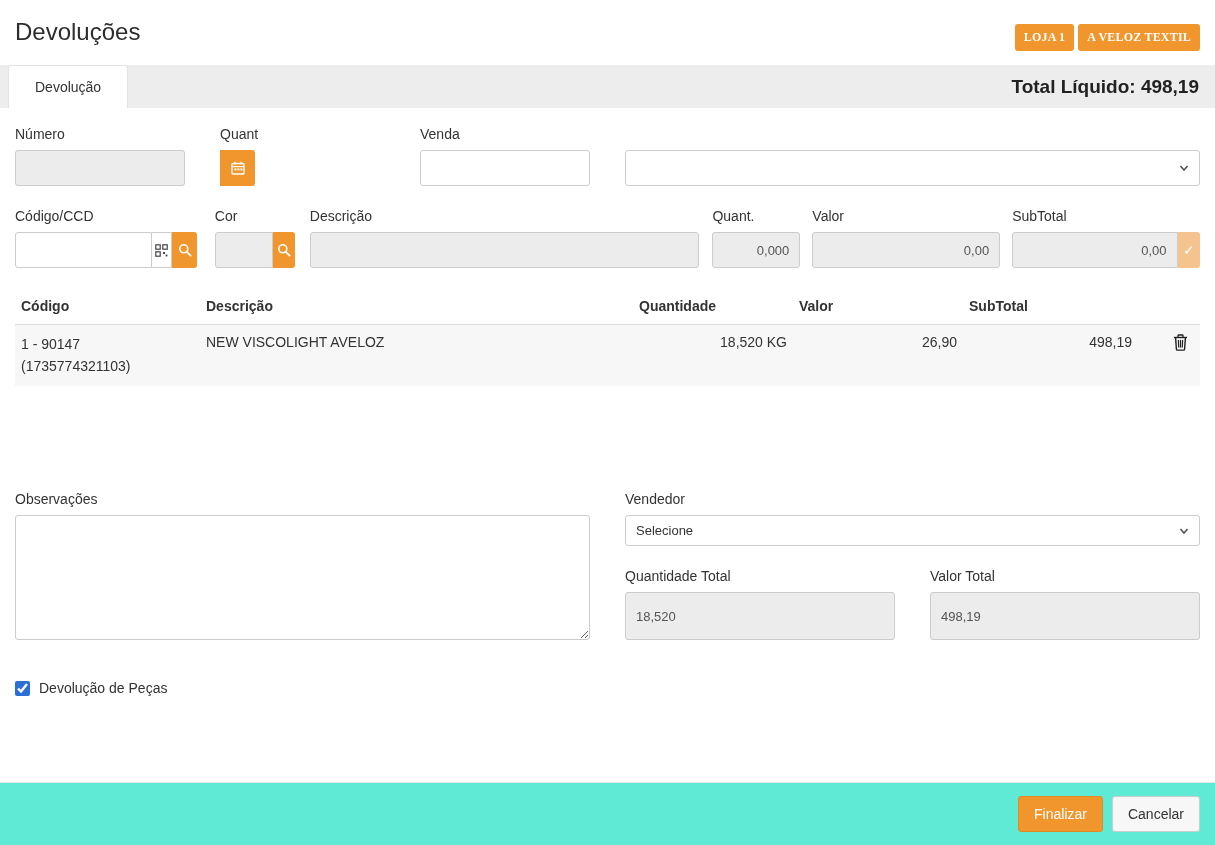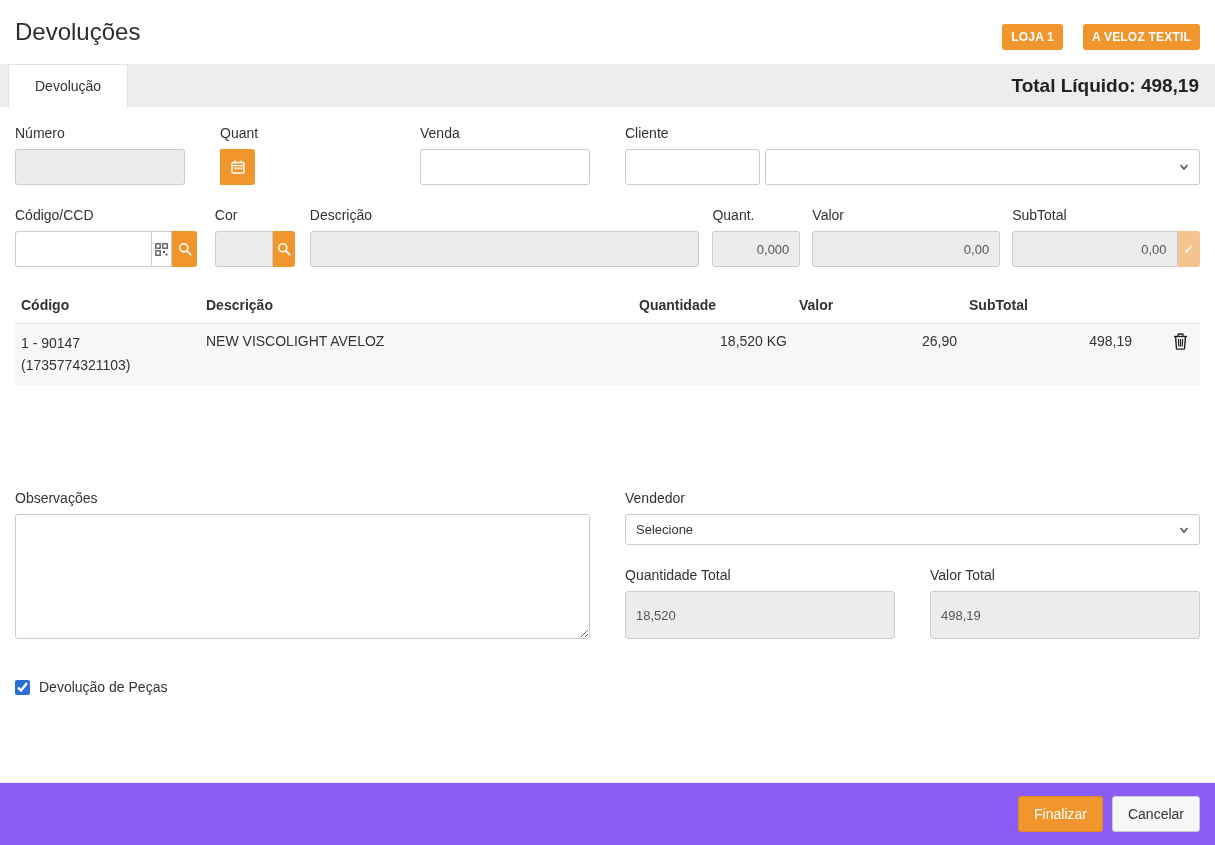--- a/index.html
+++ b/index.html
@@ -7,21 +7,21 @@
   body {
     font-family: "Liberation Sans", "DejaVu Sans", sans-serif;
     background: #e9e9e9;
     color: #333;
   }
   .page { width: 1215px; height: 845px; background: #fff; display: flex; flex-direction: column; }
 
   
   .header { display: flex; justify-content: space-between; align-items: flex-start; padding: 18px 15px 14px 15px; background: #fff; }
   .page-title { font-size: 24px; font-weight: 400; color: #2d2d2d; }
-  .badges { display: flex; gap: 20px; padding-top: 6px; }
+  .badges { display: flex; gap: 4px; padding-top: 6px; font-family: Liberation Serif, serif; }
   .badge { background: #f0962d; color: #fff; font-size: 12px; font-weight: bold; padding: 6px 9px; border-radius: 3px; letter-spacing: .2px; }
 
   
   .tabstrip { background: #ededed; display: flex; justify-content: space-between; align-items: stretch; height: 43px; }
   .tab { background: #fff; border: 1px solid #e2e2e2; border-bottom: none; margin-left: 8px; margin-top: 0;
          display: flex; align-items: center; padding: 0 26px; font-size: 14px; color: #333; border-radius: 3px 3px 0 0; }
   .total-liquido { display: flex; align-items: center; padding-right: 16px; font-size: 19px; font-weight: bold; color: #222; }
 
   
   .content { padding: 18px 15px 0 15px; flex: 1; }
@@ -83,21 +83,21 @@
   .bottom-right .fake-select { height: 31px; margin-bottom: 22px; }
   .totals-row { display: flex; gap: 35px; }
   .totals-row .field { flex: 1; }
   .totals-row input { height: 48px; }
 
   .pecas-row { display: flex; align-items: center; gap: 9px; margin-top: 36px; }
   .pecas-row input[type="checkbox"] { width: 15px; height: 15px; accent-color: #2a6fd4; cursor: pointer; }
   .pecas-row label { font-size: 14px; cursor: pointer; }
 
   
-  .footer { border-top: 1px solid #e6e6e6; margin-top: 8px; padding: 13px 15px; display: flex; justify-content: flex-end; gap: 9px; background: #8b5cf6; }
+  .footer { border-top: 1px solid #e6e6e6; margin-top: 8px; padding: 13px 15px; display: flex; justify-content: flex-end; gap: 9px; background: #5eead4; }
   .btn { font-size: 14px; padding: 9px 15px; border-radius: 3px; cursor: pointer; border: 1px solid transparent; font-family: inherit; }
   .btn-finalizar { background: #f0962d; color: #fff; border-color: #e08a24; }
   .btn-cancelar { background: #f7f7f7; color: #333; border-color: #ccc; }
 
   svg { display: block; }
 </style>
 </head>
 <body>
 
 <div class="page">
@@ -135,24 +135,20 @@
                   <rect x="3.4" y="7.4" width="2" height="2" fill="#fff"></rect>
                   <rect x="6.4" y="7.4" width="2" height="2" fill="#fff"></rect>
                   <rect x="9.4" y="7.4" width="2" height="2" fill="#fff"></rect>
                 </svg>
             </span>
           </button>
         </div>
       </div>
       <div class="field w-venda">
         <span class="label">Venda</span>
-        <input type="text" value="" style="">
-      </div>
-      <div class="field w-cliente">
-        <span class="label">Cliente</span>
         <input type="text" value="" style="">
       </div>
       <div class="field w-cliente-select">
         <span class="label">&nbsp;</span>
         <div class="fake-select">
           <span class="sel-text"></span>
           <span class="chev">
             <svg width="10" height="10" viewBox="0 0 10 10">
                 <polyline points="1.5,3 5,7 8.5,3" fill="none" stroke="#555" stroke-width="1.6"></polyline>
               </svg>

